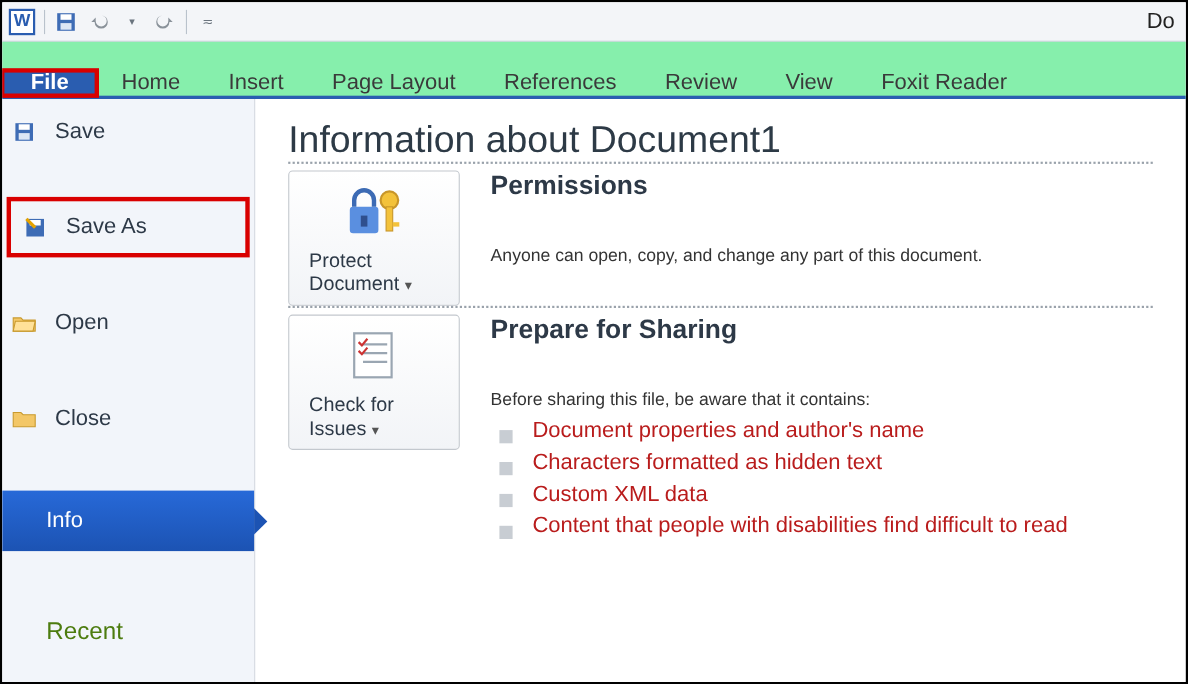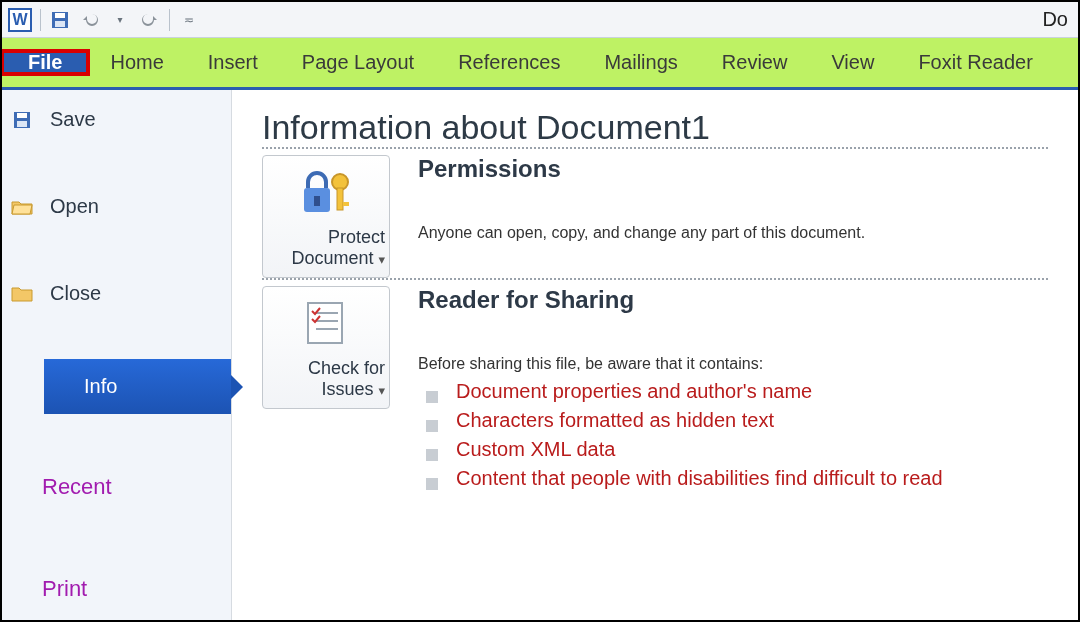--- a/index.html
+++ b/index.html
@@ -24,23 +24,23 @@
       width: 24px; height: 24px;
       border: 2px solid #2a5db0;
       display:flex;align-items:center;justify-content:center;
       color:#2a5db0;font-weight:bold;font-size:16px;background:#fff;
     }
     .qat-sep { width:1px;height:22px;background:#b9c2cc; }
     .qat-icon { width:22px;height:22px;display:flex;align-items:center;justify-content:center;color:#6a747e; }
     .doc-title { margin-left:auto;font-size:20px;color:#222;padding-right:4px; }
     .ribbon-tabs {
       display:flex;
-      align-items:center;
+      align-items:flex-end;
       height:52px;
-      background:#bef264;
+      background:#86efac;
       border-bottom:3px solid #2a5db0;
     }
     .tab {
       padding: 0 22px;
       display:flex;align-items:center;
       font-size:20px;
       color:#3a3a3a;
       cursor:pointer;
     }
     .tab.file {
@@ -67,46 +67,45 @@
       padding: 10px 18px 10px 38px;
       font-size:20px;color:#2d3947;cursor:pointer;
       position:relative;
     }
     .side-item .ic { position:absolute;left:36px;width:24px;height:24px;display:flex;align-items:center;justify-content:center; margin-left:-28px;}
     .side-item-icon-slot{ padding-left:48px; }
     .side-sel {
       background: linear-gradient(#2769d8,#1c53b3);
       color:#fff;
       position:relative;
-      margin-left:42px;
     }
     .side-sel::after{
       content:"";
       position:absolute;right:-12px;top:50%;transform:translateY(-50%);
       border-left:12px solid #1c53b3;
       border-top:12px solid transparent;border-bottom:12px solid transparent;
     }
-    .side-heading { padding-left:40px;font-size:22px;color:#a21caf; }
+    .side-heading { padding-left:40px;font-size:22px;color:#4d7c0f; }
     .side-item.thin{ padding-top:16px;padding-bottom:16px; }
     .highlight-saveas { outline:4px solid #d90000; outline-offset:2px; margin:0 10px; }
     .content {
       flex:1; padding: 18px 30px;
       display:flex;flex-direction:column;
       overflow:hidden;
     }
     .page-title { font-size:34px;color:#2d3a46; font-weight:400;}
     .dot-sep { border-top:2px dotted #9aa2ab; }
     .section { display:flex;gap:28px;align-items:flex-start;padding-top:6px;}
     .big-btn {
-      width:128px;
+      width:156px;
       border:1px solid #c3c8ce; border-radius:4px;
       background:linear-gradient(#ffffff,#f2f4f7);
       display:flex;flex-direction:column;align-items:center;
-      padding:12px 4px 8px;gap:6px;
-      font-size:18px;color:#2d3947;text-align:right;cursor:pointer;
+      padding:12px 18px 8px;gap:6px;
+      font-size:18px;color:#2d3947;text-align:left;cursor:pointer;
     }
     .sec-text h3{ font-size:24px;color:#2d3947;font-weight:700;margin-bottom:4px;}
     .sec-text p{ font-size:16px;color:#333;margin-bottom:4px;margin-top:41px;}
     .bul{ list-style:none;padding-left:8px;}
     .bul li{ font-size:20px;color:#b91c1c;padding:3px 0;display:flex;align-items:flex-end;gap:18px;}
     .sq{ width:12px;height:12px;background:#c8cdd3;display:inline-block;}
     .btn-caret{ font-size:13px;color:#555;}
   </style>
 </head>
 <body>
@@ -136,38 +135,47 @@
   <div class="qat-icon" style="font-size:12px">≂</div>
   <div class="doc-title">Do</div>
 </div>
 
 <div class="ribbon-tabs">
   <div class="tab file highlight-red">File</div>
   <div class="tab">Home</div>
   <div class="tab">Insert</div>
   <div class="tab">Page Layout</div>
   <div class="tab">References</div>
-  <div class="tab">Mailings</div>
   <div class="tab">Review</div>
   <div class="tab">View</div>
   <div class="tab">Foxit Reader</div>
 </div>
 
 <div class="body-area">
 
   <div class="sidebar">
     <div class="side-item side-item-icon-slot">
       <span class="ic">
         <svg width="20" height="20" viewBox="0 0 20 20">
             <rect x="2" y="2" width="16" height="16" fill="#3e6cb5"></rect>
             <rect x="5" y="3" width="10" height="5" fill="#fff"></rect>
             <rect x="5" y="11" width="10" height="6" fill="#dce6f5"></rect>
           </svg>
       </span>
       <span>Save</span>
+    </div>
+    <div class="side-item side-item-icon-slot highlight-saveas">
+      <span class="ic">
+        <svg width="20" height="20" viewBox="0 0 20 20">
+            <rect x="2" y="2" width="16" height="16" fill="#3e6cb5"></rect>
+            <rect x="5" y="3" width="10" height="5" fill="#fff"></rect>
+            <path d="M2 2 L10 10" stroke="#e6a300" stroke-width="3"></path>
+          </svg>
+      </span>
+      <span>Save As</span>
     </div>
     <div class="side-item side-item-icon-slot">
       <span class="ic">
         <svg width="22" height="20" viewBox="0 0 22 20">
             <path d="M1 5h7l2 2h11v10H1z" fill="#f3c767" stroke="#c99a2e"></path>
             <path d="M3 8h18l-2 9H1z" fill="#ffe199" stroke="#c99a2e"></path>
           </svg>
       </span>
       <span>Open</span>
     </div>
@@ -228,21 +236,21 @@
             <line x1="18" y1="14" x2="40" y2="14" stroke="#9aa6b2" stroke-width="2"></line>
             <line x1="18" y1="22" x2="40" y2="22" stroke="#9aa6b2" stroke-width="2"></line>
             <line x1="18" y1="30" x2="40" y2="30" stroke="#9aa6b2" stroke-width="2"></line>
             <path d="M14 12l3 3 5-6" stroke="#c33" stroke-width="2" fill="none"></path>
             <path d="M14 20l3 3 5-6" stroke="#c33" stroke-width="2" fill="none"></path>
           </svg>
         </span>
         <span><span>Check for Issues</span> <span class="btn-caret">▾</span></span>
       </div>
       <div class="sec-text">
-        <h3>Reader for Sharing</h3>
+        <h3>Prepare for Sharing</h3>
         <p>Before sharing this file, be aware that it contains:</p>
         <ul class="bul">
           <li>
               <span class="sq"></span>
               <span>Document properties and author's name</span>
             </li>
           <li>
               <span class="sq"></span>
               <span>Characters formatted as hidden text</span>
             </li>

